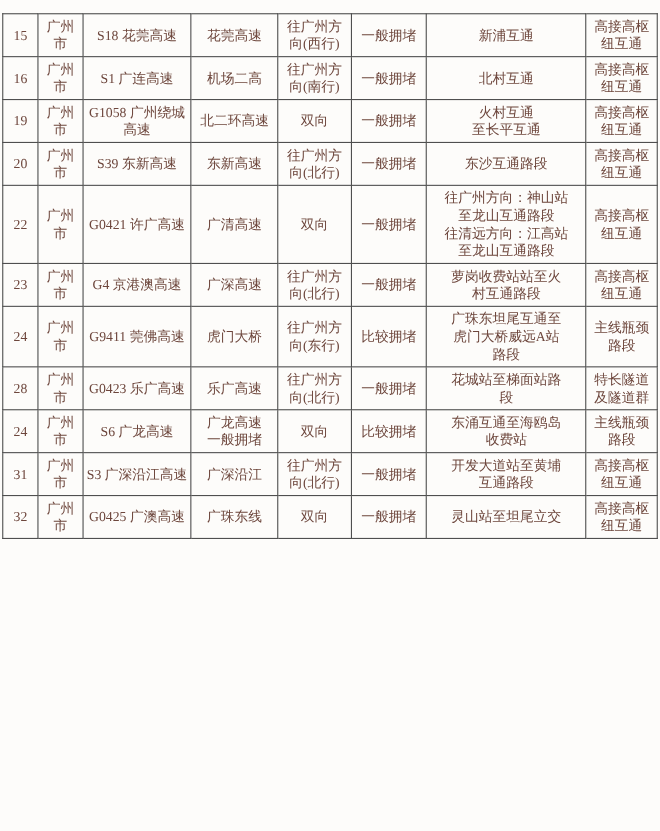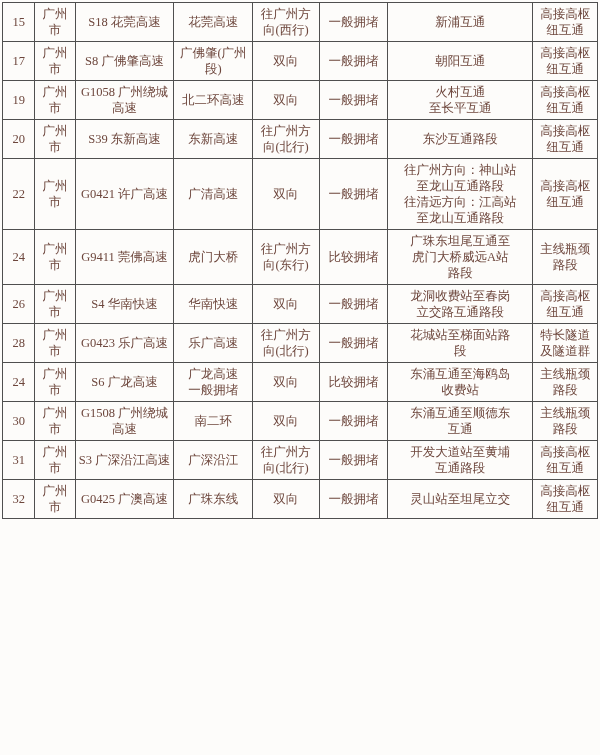--- a/index.html
+++ b/index.html
@@ -10,21 +10,21 @@
   *{box-sizing:border-box;margin:0;padding:0;}
   html,body{width:600px;height:755px;overflow:hidden;}
   body{
     background:var(--bg-color);
     font-family:"Liberation Serif","DejaVu Serif",serif;
     color:var(--text-color);
   }
   table.congestion{
     border-collapse:collapse;
     table-layout:fixed;
-    margin:2px auto 0 auto;
+    margin:12px auto 0 auto;
     width:596px;
     padding-left:48px;
   }
   table.congestion td{
     border:1px solid var(--border-color);
     text-align:center;
     vertical-align:middle;
     font-size:12.5px;
     line-height:1.28;
     padding:3px 2px;
@@ -60,27 +60,27 @@
         <td>15</td>
         <td>广州市</td>
         <td>S18 花莞高速</td>
         <td>花莞高速</td>
         <td>往广州方向(西行)</td>
         <td>一般拥堵</td>
         <td>新浦互通</td>
         <td>高接高枢纽互通</td>
       </tr>
       <tr>
-        <td>17</td>
+        <td>16</td>
         <td>广州市</td>
-        <td>S8 广佛肇高速</td>
-        <td>广佛肇(广州段)</td>
-        <td>双向</td>
+        <td>S1 广连高速</td>
+        <td>机场二高</td>
+        <td>往广州方向(南行)</td>
         <td>一般拥堵</td>
-        <td>朝阳互通</td>
+        <td>北村互通</td>
         <td>高接高枢纽互通</td>
       </tr>
       <tr>
         <td>19</td>
         <td>广州市</td>
         <td>G1058 广州绕城高速</td>
         <td>北二环高速</td>
         <td>双向</td>
         <td>一般拥堵</td>
         <td>火村互通
@@ -104,41 +104,41 @@
         <td>广清高速</td>
         <td>双向</td>
         <td>一般拥堵</td>
         <td>往广州方向：神山站
 至龙山互通路段
 往清远方向：江高站
 至龙山互通路段</td>
         <td>高接高枢纽互通</td>
       </tr>
       <tr>
+        <td>23</td>
+        <td>广州市</td>
+        <td>G4 京港澳高速</td>
+        <td>广深高速</td>
+        <td>往广州方向(北行)</td>
+        <td>一般拥堵</td>
+        <td>萝岗收费站站至火
+村互通路段</td>
+        <td>高接高枢纽互通</td>
+      </tr>
+      <tr>
         <td>24</td>
         <td>广州市</td>
         <td>G9411 莞佛高速</td>
         <td>虎门大桥</td>
         <td>往广州方向(东行)</td>
         <td>比较拥堵</td>
         <td>广珠东坦尾互通至
 虎门大桥威远A站
 路段</td>
         <td>主线瓶颈路段</td>
-      </tr>
-      <tr>
-        <td>26</td>
-        <td>广州市</td>
-        <td>S4 华南快速</td>
-        <td>华南快速</td>
-        <td>双向</td>
-        <td>一般拥堵</td>
-        <td>龙洞收费站至春岗
-立交路互通路段</td>
-        <td>高接高枢纽互通</td>
       </tr>
       <tr>
         <td>28</td>
         <td>广州市</td>
         <td>G0423 乐广高速</td>
         <td>乐广高速</td>
         <td>往广州方向(北行)</td>
         <td>一般拥堵</td>
         <td>花城站至梯面站路
 段</td>
@@ -147,31 +147,20 @@
       <tr>
         <td>24</td>
         <td>广州市</td>
         <td>S6 广龙高速</td>
         <td>广龙高速
 一般拥堵</td>
         <td>双向</td>
         <td>比较拥堵</td>
         <td>东涌互通至海鸥岛
 收费站</td>
-        <td>主线瓶颈路段</td>
-      </tr>
-      <tr>
-        <td>30</td>
-        <td>广州市</td>
-        <td>G1508 广州绕城高速</td>
-        <td>南二环</td>
-        <td>双向</td>
-        <td>一般拥堵</td>
-        <td>东涌互通至顺德东
-互通</td>
         <td>主线瓶颈路段</td>
       </tr>
       <tr>
         <td>31</td>
         <td>广州市</td>
         <td>S3 广深沿江高速</td>
         <td>广深沿江</td>
         <td>往广州方向(北行)</td>
         <td>一般拥堵</td>
         <td>开发大道站至黄埔

